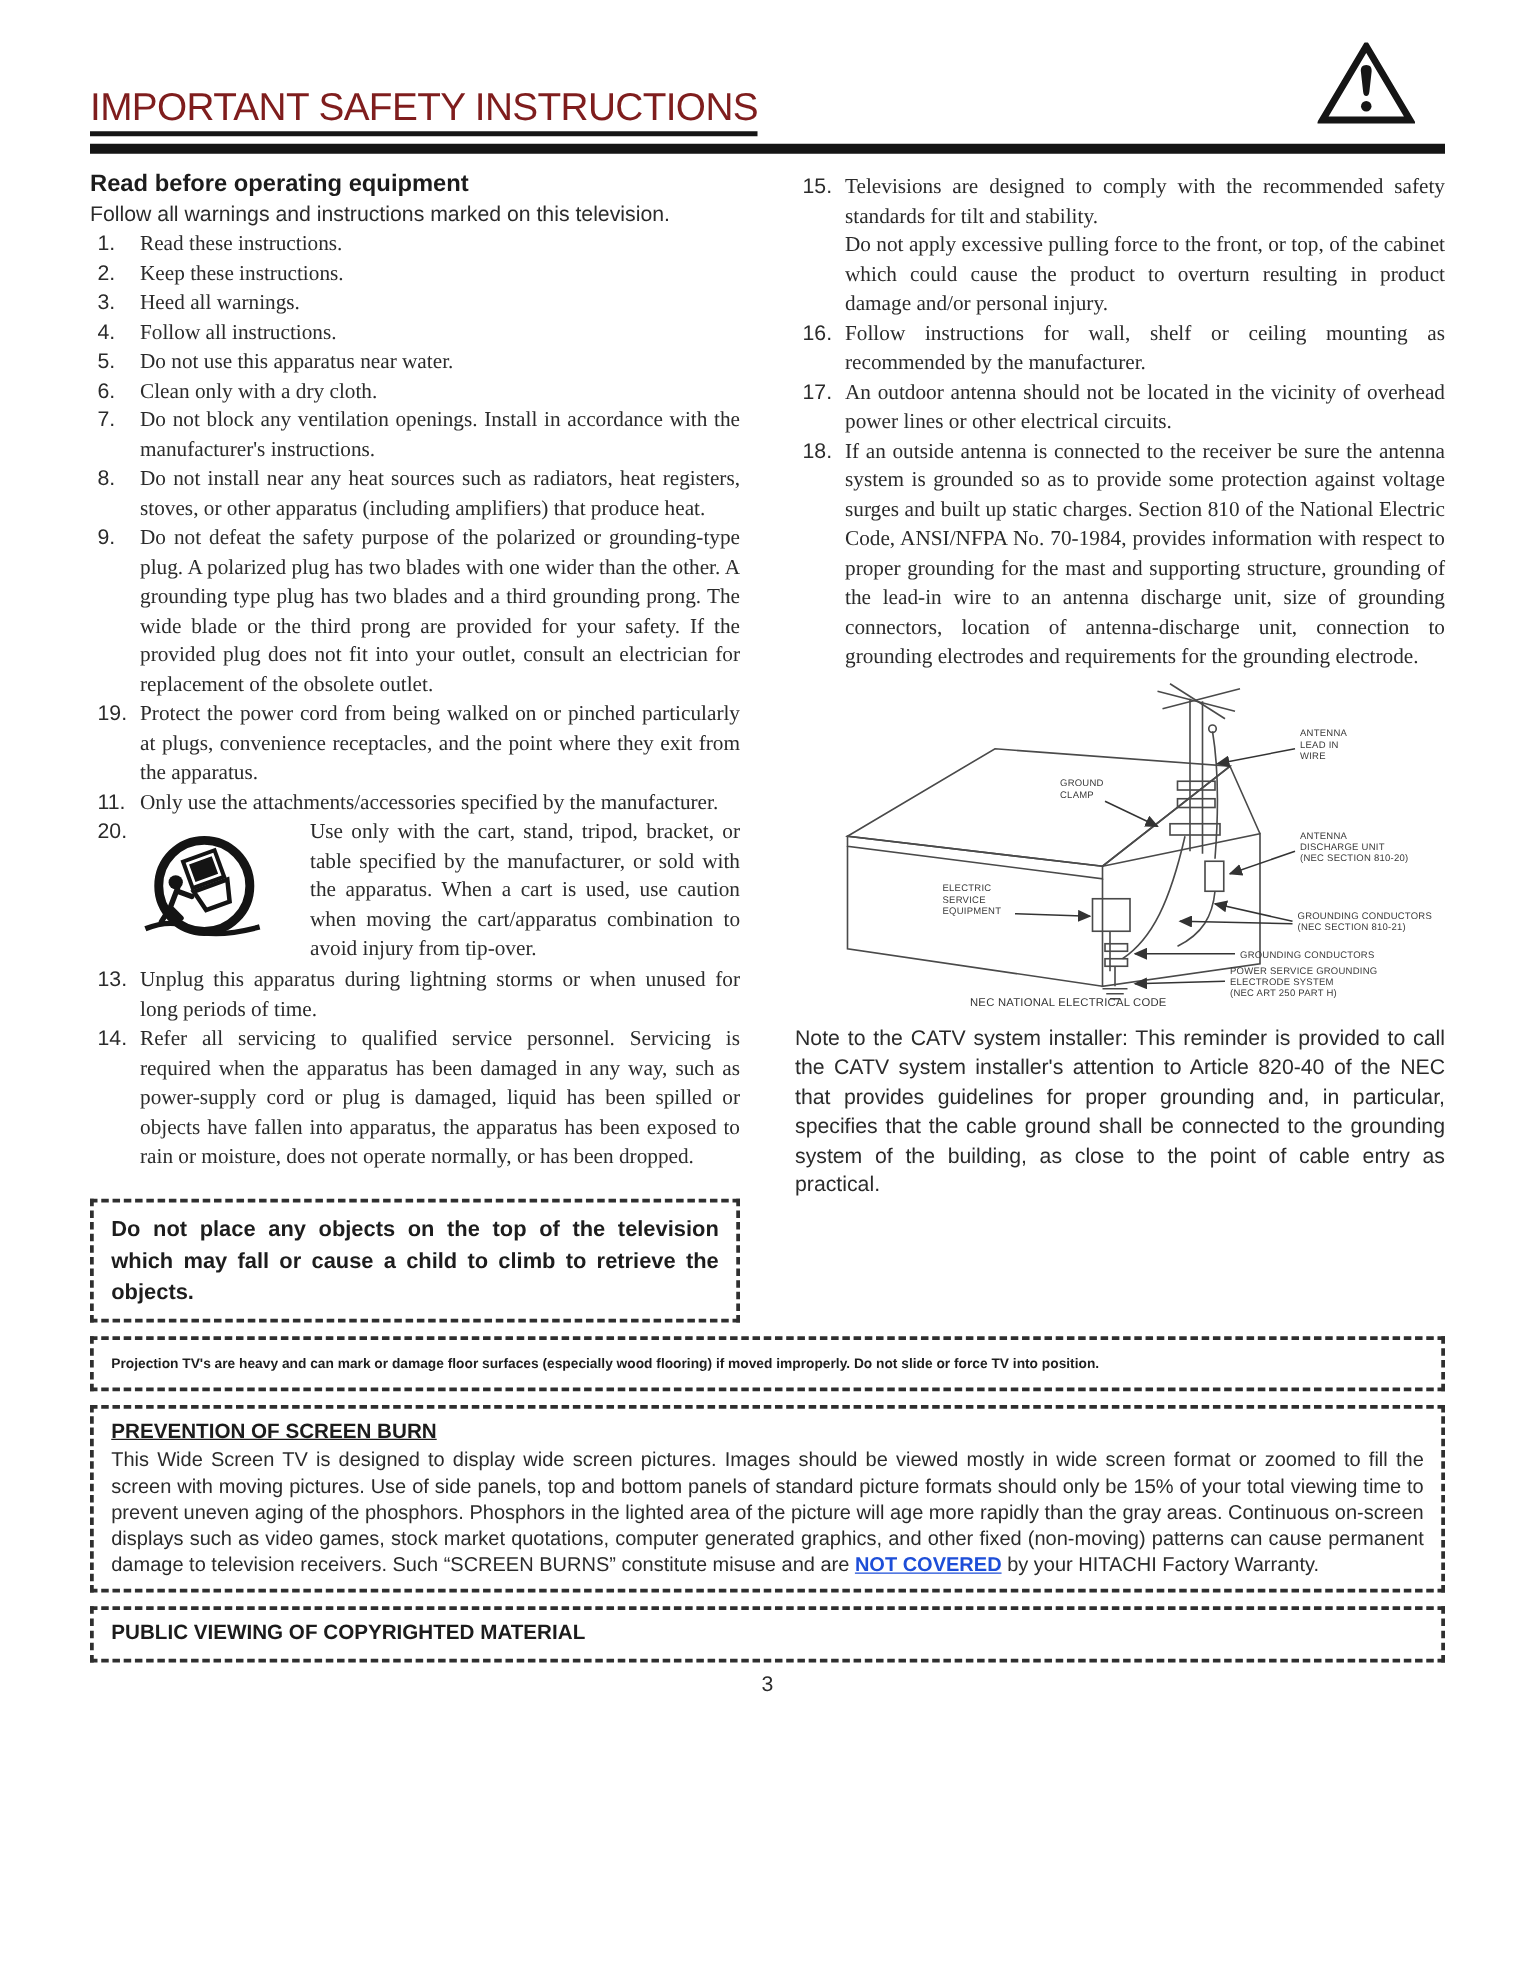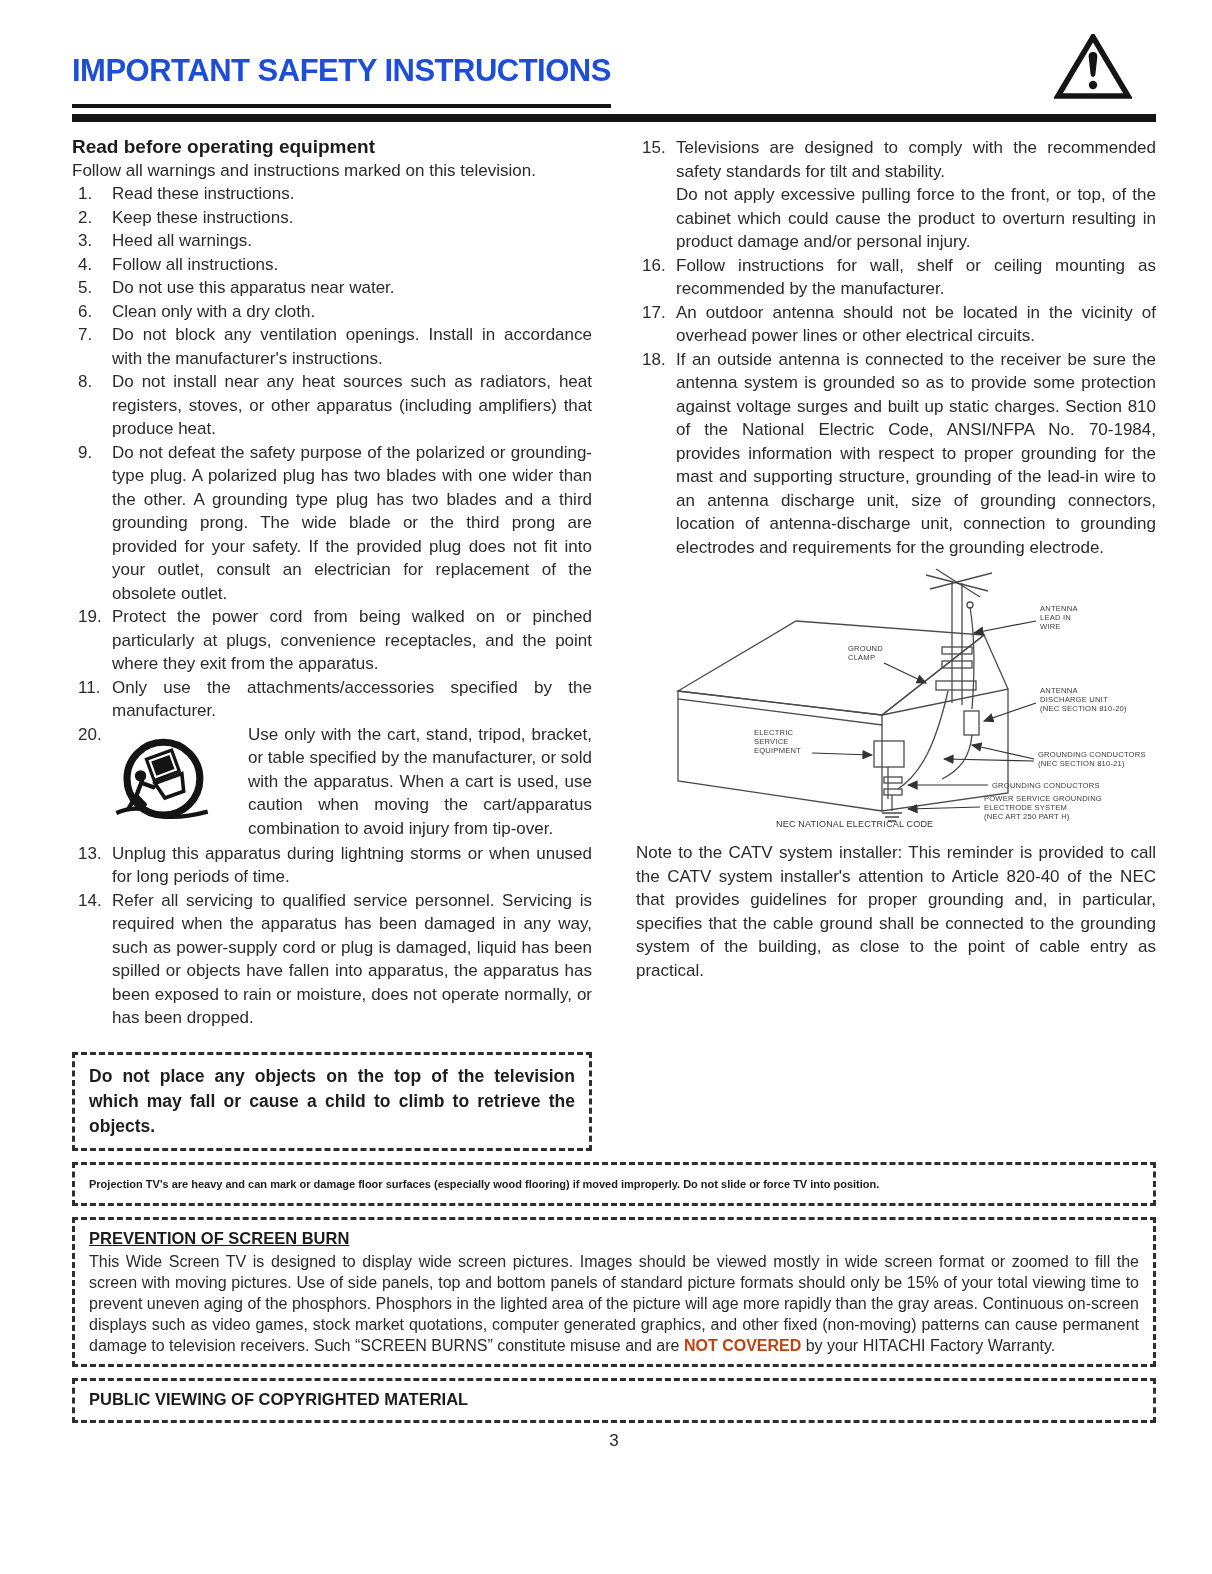--- a/index.html
+++ b/index.html
@@ -9,39 +9,39 @@
     font-family: "Liberation Sans", "DejaVu Sans", sans-serif;
     color: #2b2b2b;
     position: relative;
     overflow: hidden;
   }
   .page { padding: 34px 56px 0 72px; }
 
   
   .header-row { display:flex; justify-content:space-between; align-items:flex-end; }
   h1.title {
-    font-size: 31px; font-weight: bold; color:#1d4ed8;
+    font-size: 31px; font-weight: normal; color:#7f1d1d;
     letter-spacing: -0.5px;
     border-bottom: 4px solid #151515;
-    padding-bottom: 16px;
+    padding-bottom: 2px;
     line-height: 1.05;
   }
   .tri-wrap { margin-right: 24px; margin-bottom: 4px; }
   .title-bar { height: 8px; background:#151515; margin-top: 6px; }
 
   
   .columns { display:flex; gap: 44px; margin-top: 14px; }
   .col { width: 520px; }
 
   h2.col-head { font-size: 19px; font-weight: bold; color:#1c1c1c; margin-bottom: 1px; }
   p.intro { font-size: 17px; line-height: 23px; }
 
   .li { display:flex; font-size: 17px; line-height: 23.5px; }
   .li .num { width: 40px; flex: 0 0 40px; padding-left: 6px; }
-  .li .txt { flex: 1; text-align: justify; }
+  .li .txt { flex: 1; text-align: justify; font-family: Liberation Serif, serif; }
   .li .txt p + p { margin-top: 0; }
 
   .icon-float { float:left; width: 100px; height: 114px; margin: 3px 36px 2px 0; }
   .icon-float svg { width:100%; height:100%; }
 
   .warn-box {
     border: 3px dashed #2f2f2f;
     padding: 9px 14px;
     font-size: 17.5px; line-height: 25px;
     font-weight: bold; color:#1d1d1d;
@@ -62,21 +62,21 @@
   .wide-box {
     border: 3px dashed #2f2f2f;
     margin: 11px 0 0 0;
     padding: 8px 14px;
     font-size: 16px; line-height: 21px;
     text-align: justify;
   }
   .wide-box.bold-text { font-weight: bold; color:#1d1d1d; font-size: 11px; line-height: 22px; }
   .wide-box h3 { font-size: 16.5px; color:#1c1c1c; margin-bottom: 2px; }
   .wide-box h3.underline { text-decoration: underline; }
-  .uline-bold { font-weight: bold; color:#c2410c; }
+  .uline-bold { font-weight: bold; text-decoration: underline; color:#1d4ed8; }
 
   .page-num { text-align:center; font-size: 17px; margin-top: 8px; }
 </style>
 </head>
 <body>
 
 <div class="page">
 
   <div>
     <div class="header-row">

